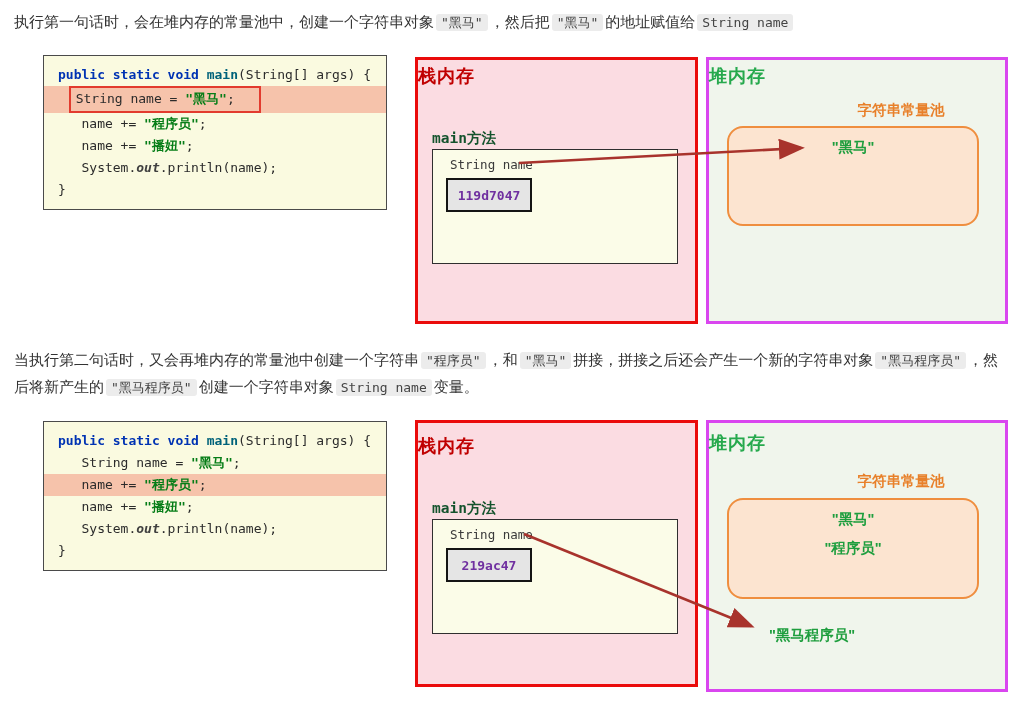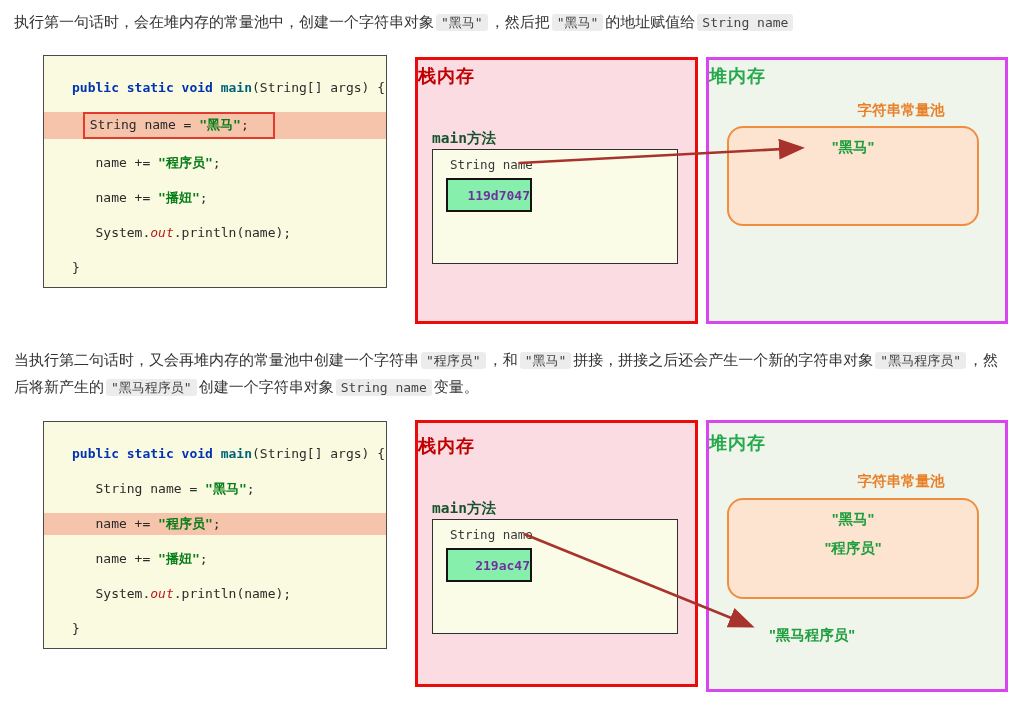--- a/index.html
+++ b/index.html
@@ -9,45 +9,45 @@
 
   
   .para{position:absolute;margin:0;width:986px;font-size:15px;line-height:26px;color:#333;}
   .icode{font-family:"DejaVu Sans Mono","Liberation Mono",monospace;font-size:13px;
          background:#ececec;color:#444;border-radius:3px;padding:1px 5px;margin:0 2px;}
 
   
   .code-block{position:absolute;width:342px;background:#fafae0;border:1.5px solid #4a4a4a;
               padding:8px 0;font-family:"DejaVu Sans Mono","Liberation Mono",monospace;
               font-size:13px;line-height:22px;white-space:pre;color:#2b2b2b;}
-  .code-line{padding:0 28px;margin-top:13px;}
+  .code-line{padding:0 14px;}
   .code-line.hl{background:#f6c3ab;}
   .kw{color:#0033b3;font-weight:bold;}
   .fn{color:#00627a;font-weight:bold;}
   .str{color:#067d17;font-weight:bold;}
-  .out{color:#b91c1c;font-style:italic;}
+  .out{color:#404040;font-style:italic;font-weight:bold;}
   .pl{color:#2b2b2b;}
   .red-box{display:inline-block;border:2px solid #e23b2e;padding:0 24px 1px 5px;margin-left:-5px;}
 
   
   .mem-box{position:absolute;box-sizing:border-box;}
   .stack-box{width:283px;height:267px;background:#fbdce2;border:3px solid #ea0b0b;}
   .heap-box{width:302px;background:#f0f5ec;border:3px solid #d946ef;}
   .mem-title{position:absolute;left:0;width:100%;
              font-size:18px;font-weight:700;letter-spacing:1px;}
   .stack-title{color:#c00000;}
   .heap-title{color:#26a94d;}
   .method-label{position:absolute;left:14px;color:#14532d;font-size:14.5px;font-weight:600;
                 font-family:"DejaVu Sans Mono","Liberation Mono",monospace;}
   .frame-box{position:absolute;left:14px;width:246px;height:115px;background:#fbfce8;
              border:1.6px solid #2f2f2f;box-sizing:border-box;}
   .var-label{position:absolute;left:17px;top:7px;color:#3a3a3a;font-size:12.5px;
              font-family:"DejaVu Sans Mono","Liberation Mono",monospace;}
-  .addr-box{position:absolute;left:13px;top:28px;width:82px;height:30px;background:#86efac;
-            border:2px solid #141414;display:flex;align-items:center;justify-content:flex-end;}
+  .addr-box{position:absolute;left:13px;top:28px;width:82px;height:30px;background:#e5e5e5;
+            border:2px solid #141414;display:flex;align-items:center;justify-content:center;}
   .addr-box span{color:#7030a0;font-weight:bold;font-size:13px;
             font-family:"DejaVu Sans Mono","Liberation Mono",monospace;}
   .pool-label{position:absolute;left:0;width:100%;text-align:center;color:#e8802a;
               font-size:14.5px;font-weight:700;padding-left:44px;}
   .pool{position:absolute;left:18px;width:252px;background:#fce4d0;border:2px solid #ef8e3f;
         border-radius:16px;box-sizing:border-box;text-align:center;}
   .pool-item{margin-top:10px;color:#1e9e3e;font-size:14.5px;font-weight:700;}
   .outside-item{position:absolute;color:#1e9e3e;font-size:14.5px;font-weight:700;}
 
   .arrows{position:absolute;left:0;top:0;pointer-events:none;z-index:50;}

